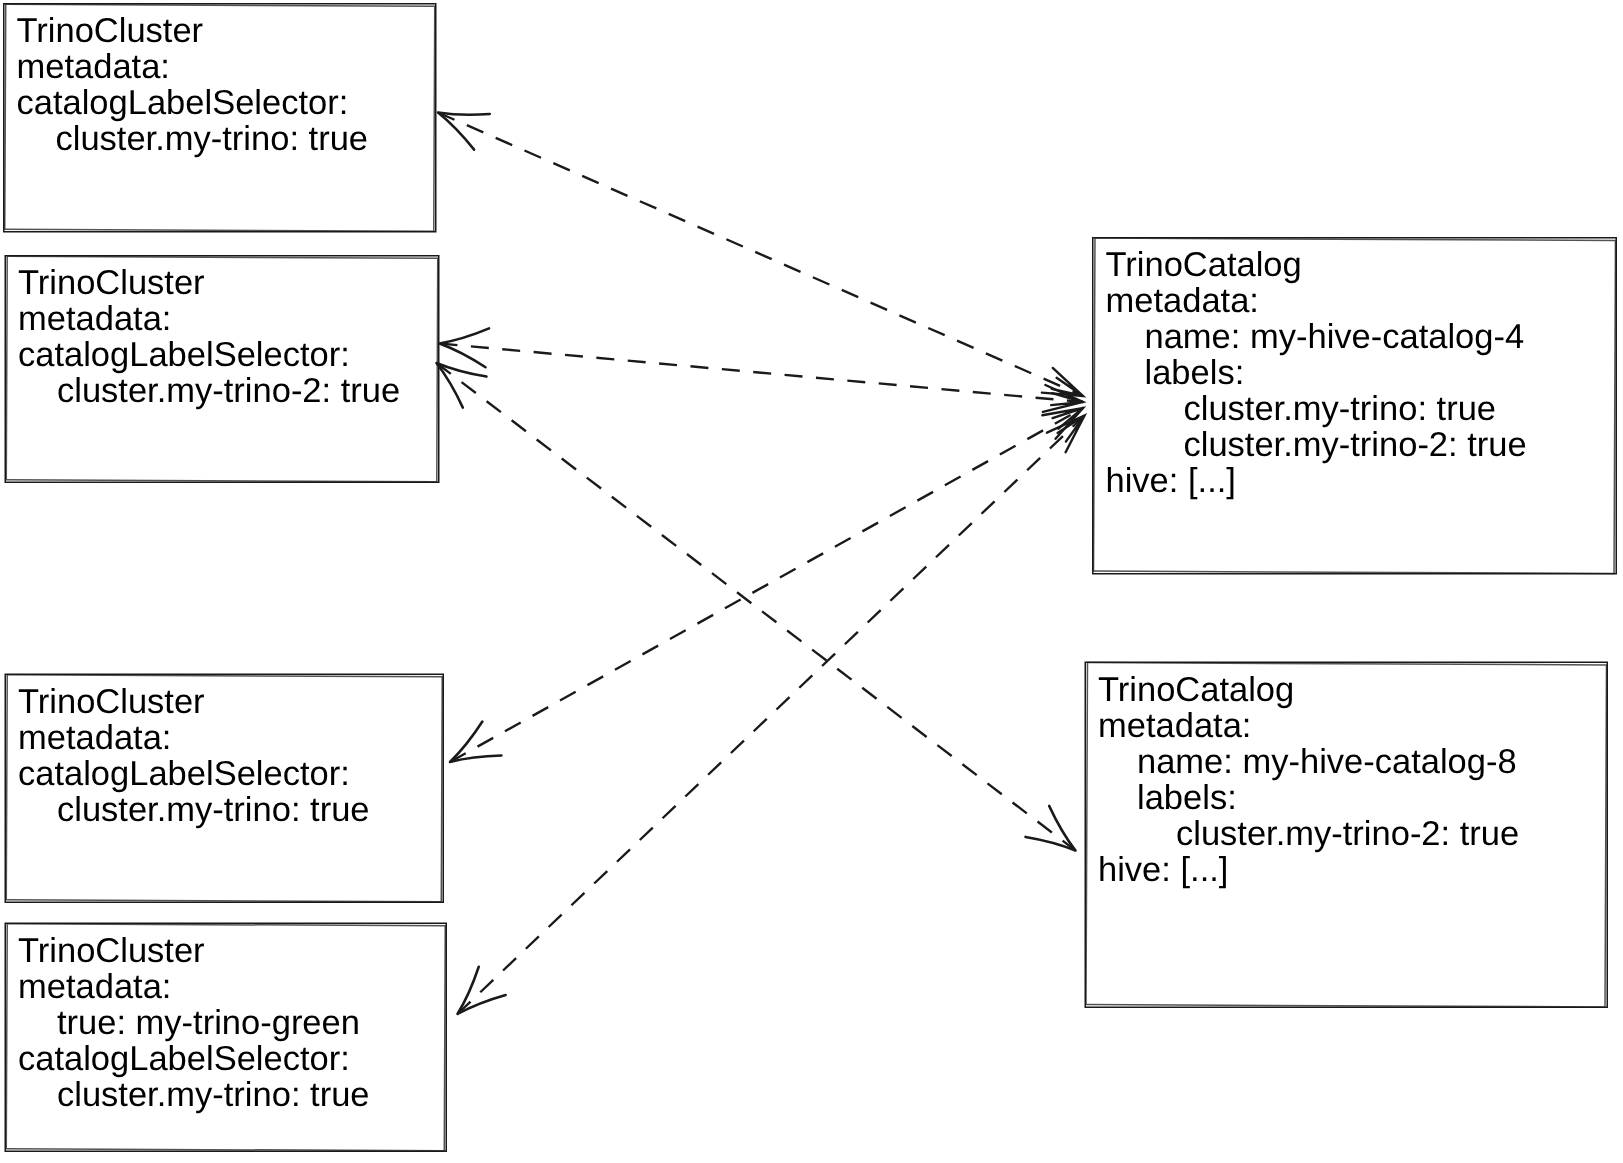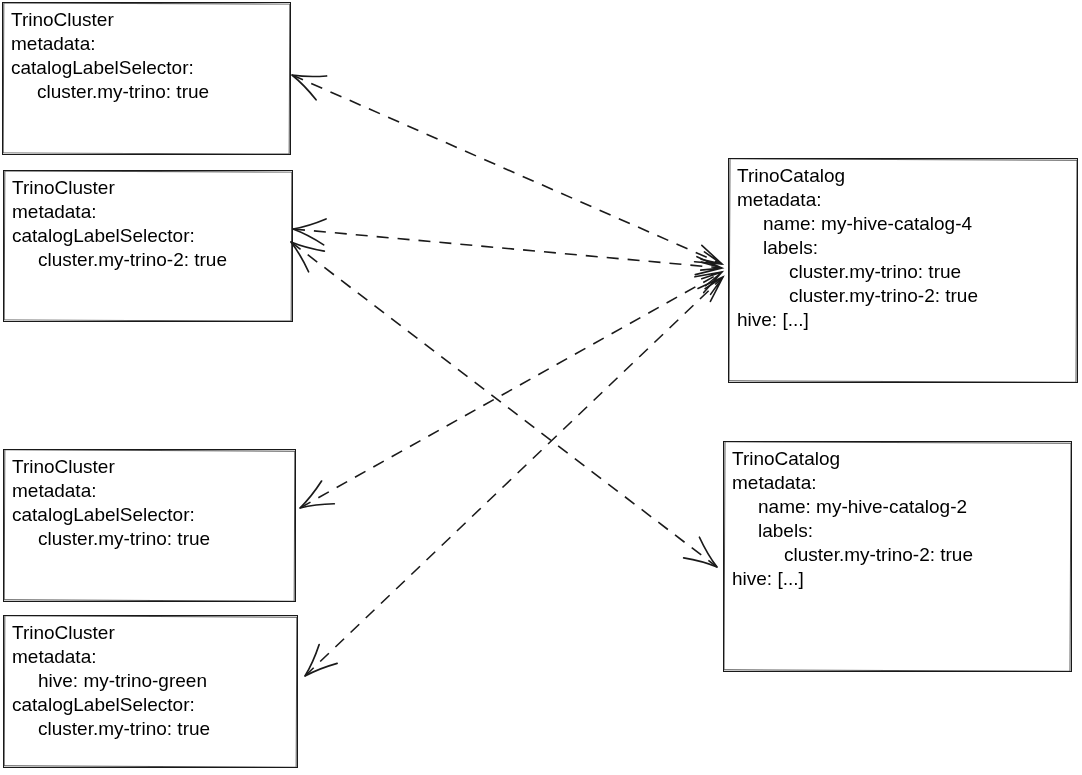--- a/index.html
+++ b/index.html
@@ -9,21 +9,21 @@
     background:#ffffff;
     font-family:"Liberation Sans", sans-serif;
     overflow:hidden;
   }
   .box{
     position:absolute;
     box-sizing:border-box;
     background:#ffffff;
     border:1.7px solid #191919;
     color:#000000;
-    font-size:19px;
+    font-size:23px;
     line-height:24px;
     padding:5px 4px 0 8px;
     white-space:nowrap;
   }
   
   .box::before{
     content:"";
     position:absolute;
     inset:0;
     border:1.1px solid rgba(25,25,25,0.75);
@@ -65,37 +65,37 @@
       </div>
       <div class="box" style="left: 3px; top: 449px; width: 293px; height: 153px;">
         <div class="box-line" style="padding-left: 0px;">TrinoCluster</div>
         <div class="box-line" style="padding-left: 0px;">metadata:</div>
         <div class="box-line" style="padding-left: 0px;">catalogLabelSelector:</div>
         <div class="box-line" style="padding-left: 26px;">cluster.my-trino: true</div>
       </div>
       <div class="box" style="left: 3px; top: 615px; width: 295px; height: 153px;">
         <div class="box-line" style="padding-left: 0px;">TrinoCluster</div>
         <div class="box-line" style="padding-left: 0px;">metadata:</div>
-        <div class="box-line" style="padding-left: 26px;">hive: my-trino-green</div>
+        <div class="box-line" style="padding-left: 26px;">true: my-trino-green</div>
         <div class="box-line" style="padding-left: 0px;">catalogLabelSelector:</div>
         <div class="box-line" style="padding-left: 26px;">cluster.my-trino: true</div>
       </div>
       <div class="box" style="left: 728px; top: 158px; width: 350px; height: 225px;">
         <div class="box-line" style="padding-left: 0px;">TrinoCatalog</div>
         <div class="box-line" style="padding-left: 0px;">metadata:</div>
         <div class="box-line" style="padding-left: 26px;">name: my-hive-catalog-4</div>
         <div class="box-line" style="padding-left: 26px;">labels:</div>
         <div class="box-line" style="padding-left: 52px;">cluster.my-trino: true</div>
         <div class="box-line" style="padding-left: 52px;">cluster.my-trino-2: true</div>
         <div class="box-line" style="padding-left: 0px;">hive: [...]</div>
       </div>
       <div class="box" style="left: 723px; top: 441px; width: 349px; height: 231px;">
         <div class="box-line" style="padding-left: 0px;">TrinoCatalog</div>
         <div class="box-line" style="padding-left: 0px;">metadata:</div>
-        <div class="box-line" style="padding-left: 26px;">name: my-hive-catalog-2</div>
+        <div class="box-line" style="padding-left: 26px;">name: my-hive-catalog-8</div>
         <div class="box-line" style="padding-left: 26px;">labels:</div>
         <div class="box-line" style="padding-left: 52px;">cluster.my-trino-2: true</div>
         <div class="box-line" style="padding-left: 0px;">hive: [...]</div>
       </div>
     </div>
 
   <svg id="edge-layer" width="1082" height="775" viewBox="0 0 1082 775" xmlns="http://www.w3.org/2000/svg">
     <defs>
       <marker id="mk-curve" markerUnits="userSpaceOnUse" markerWidth="38" markerHeight="30" refX="35" refY="15" orient="auto-start-reverse">
         <path d="M3,2 Q20,11 35,15 M3,28 Q20,19 35,15" fill="none" stroke="#1a1a1a" stroke-width="1.7" stroke-linecap="round"></path>

